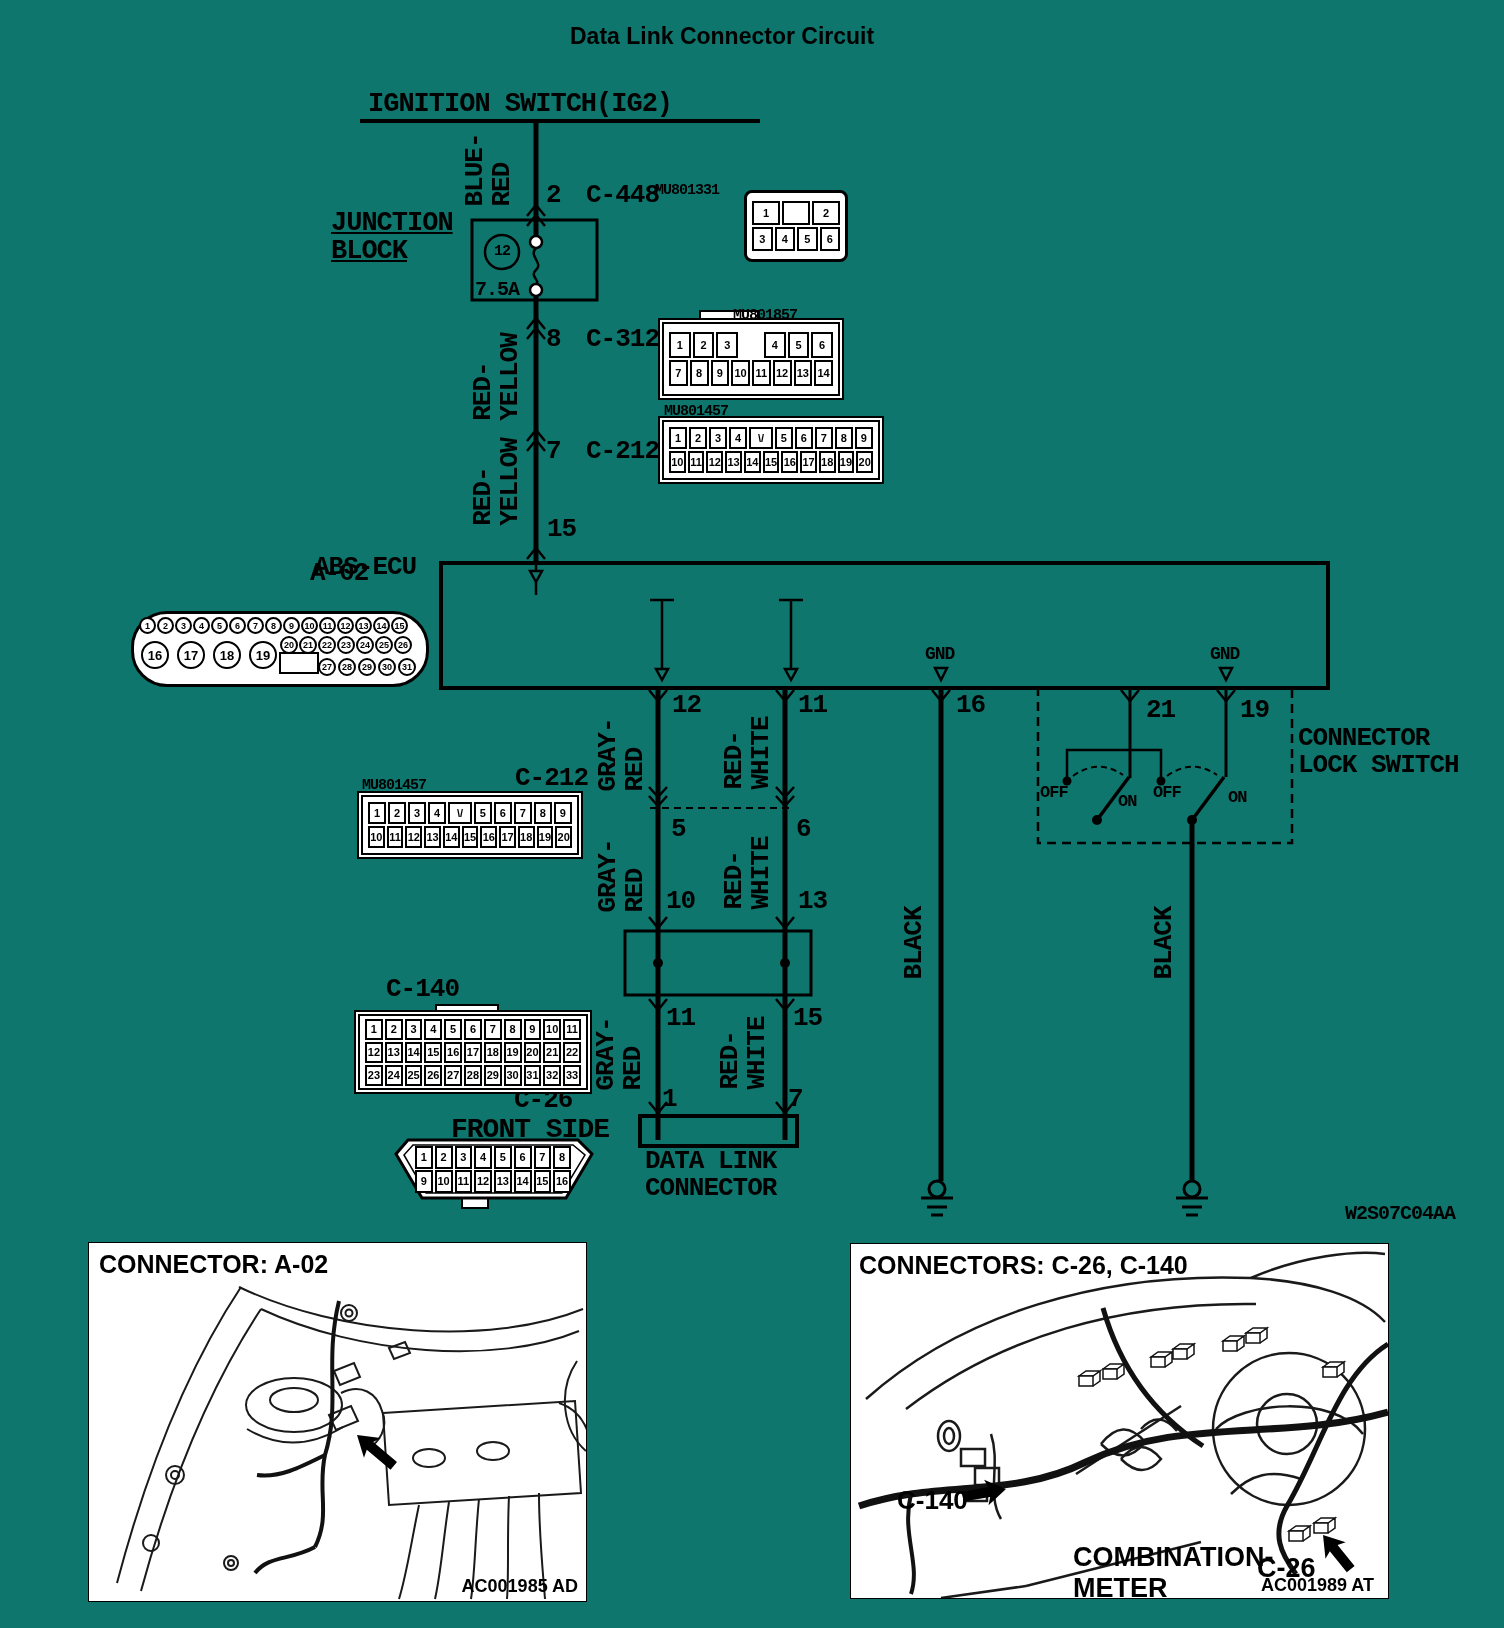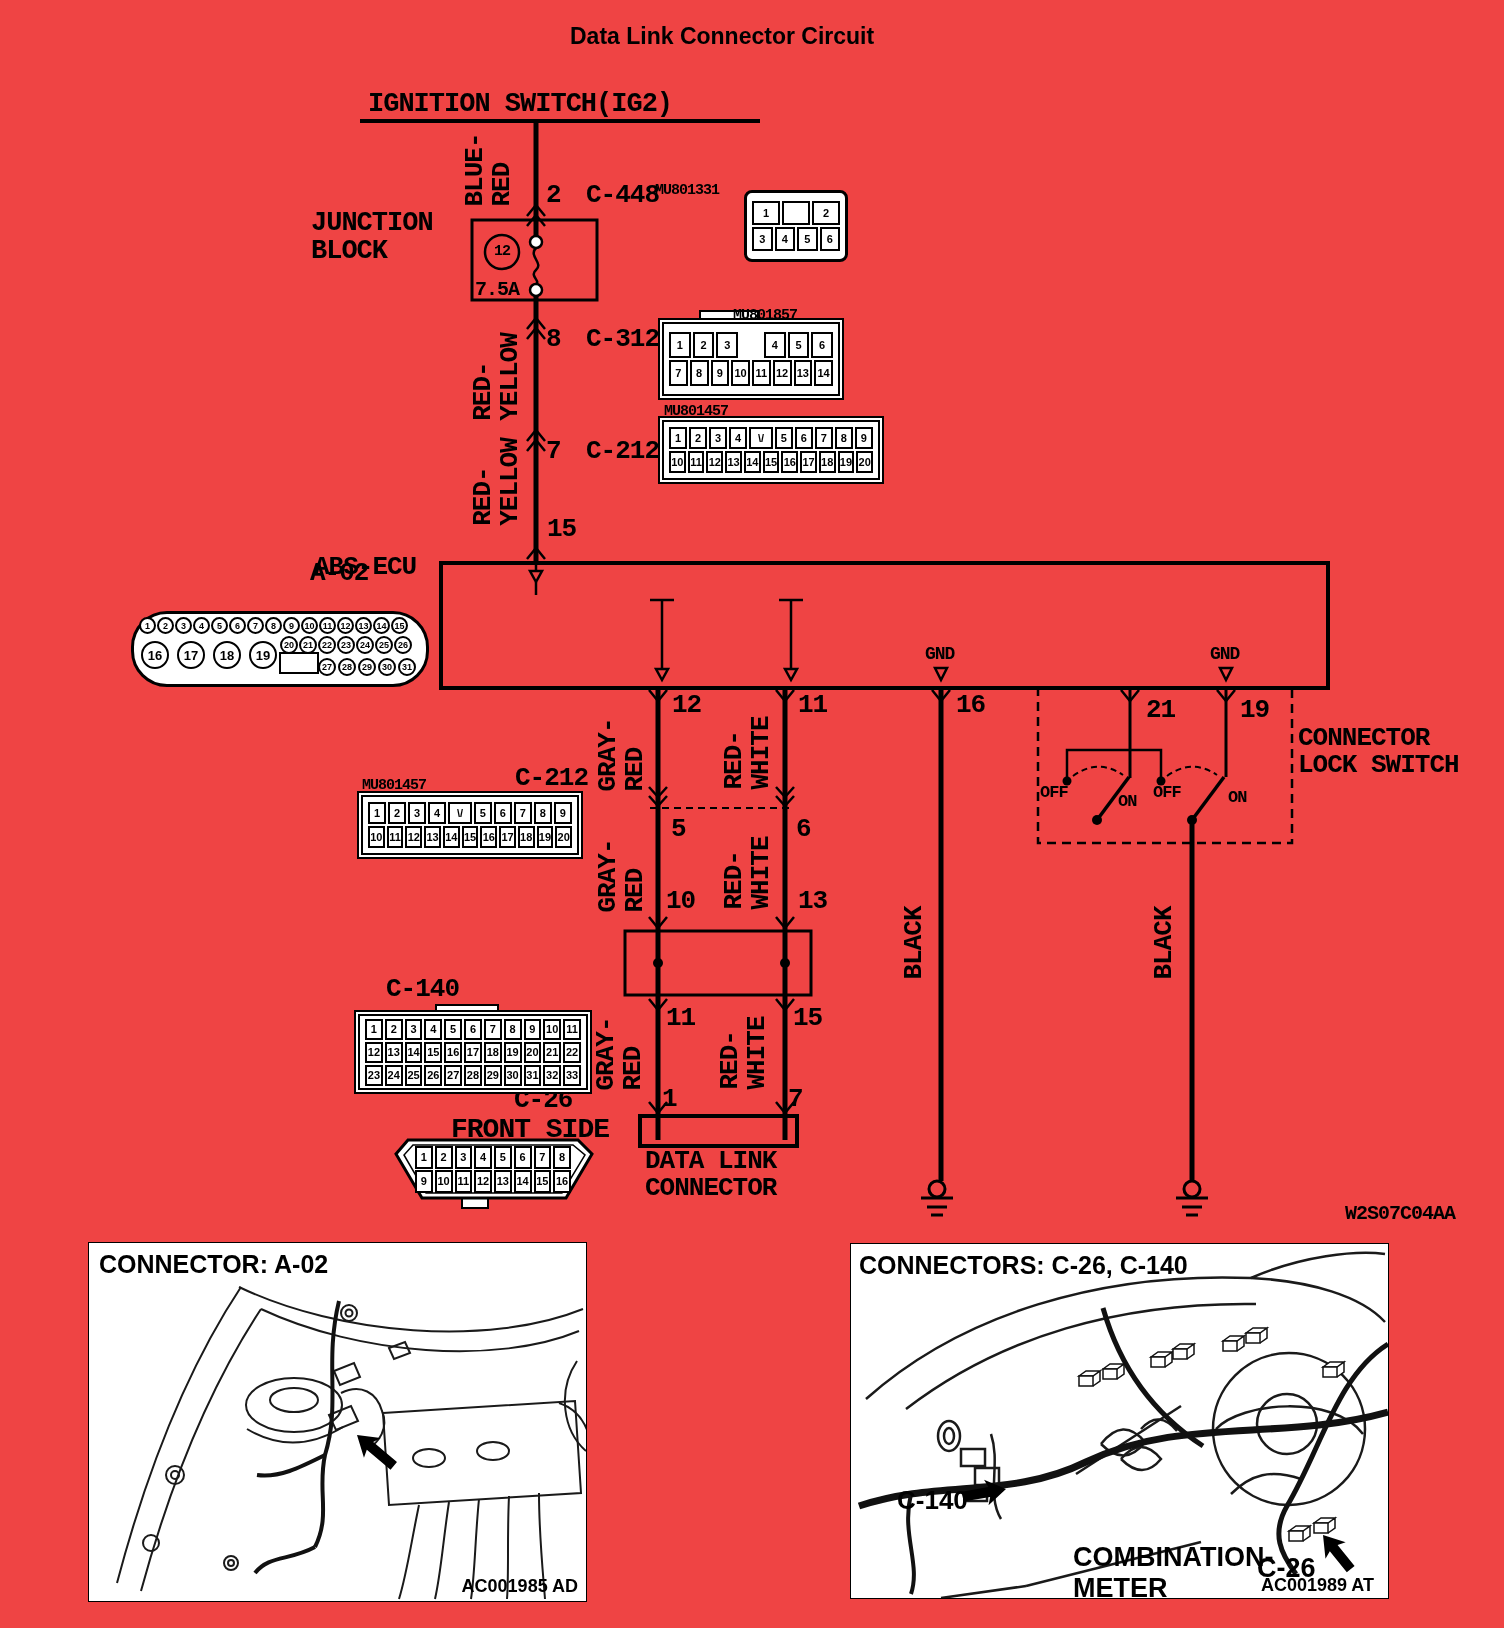--- a/index.html
+++ b/index.html
@@ -1,16 +1,16 @@
 <!DOCTYPE html>
 <html><head>
 <meta charset="utf-8">
 <style>
   html,body{margin:0;padding:0;background:#fff;}
-  .page{position:relative;width:1504px;height:1628px;background:#ef4444;overflow:hidden;
+  .page{position:relative;width:1504px;height:1628px;background:#0f766e;overflow:hidden;
         font-family:"Liberation Mono",monospace;color:#000;}
   svg{position:absolute;left:0;top:0;}
   .t{position:absolute;font:bold 26px "Liberation Mono",monospace;white-space:pre;
      line-height:1.05;color:#000;letter-spacing:-1px;}
   .sans{font-family:"Liberation Sans",sans-serif;letter-spacing:0;}.s15{font-size:15px;}.s17{font-size:17px;}.s18{font-size:18px;}
   .s20{font-size:20px;}.s23{font-size:23px;}.s24{font-size:28px;}
   .s25{font-size:25px;}.s26{font-size:26px;}.s27{font-size:27px;}
   .rot{transform:translate(-50%,-50%) rotate(-90deg);transform-origin:center;}
   .ctr{transform:translate(-50%,-50%);}
   
@@ -144,21 +144,21 @@
   <div class="t sans s23" style="left:570px;top:24px;">Data Link Connector Circuit</div>
 
   <div class="t" style="left:368px;top:90px;font-size:27px;">IGNITION SWITCH(IG2)</div>
 
   <div class="t rot" style="left:489px;top:170px;">BLUE-
 RED</div>
   <div class="t" style="left:546px;top:182px;">2</div>
   <div class="t" style="left:586px;top:182px;">C-448</div>
   <div class="t s15" style="left:655px;top:183px;">MU801331</div>
 
-  <div class="t" style="left:311px;top:209px;font-size:27px;">JUNCTION
+  <div class="t" style="left:331px;top:209px;font-size:27px;text-decoration:underline;">JUNCTION
 BLOCK</div>
   <div class="t s15 ctr" style="left:502px;top:252px;">12</div>
   <div class="t s20" style="left:475px;top:279px;">7.5A</div>
 
   <div class="t" style="left:546px;top:326px;">8</div>
   <div class="t" style="left:586px;top:326px;">C-312</div>
   <div class="t s15" style="left:733px;top:308px;">MU801857</div>
   <div class="t rot" style="left:497px;top:377px;">RED-
 YELLOW</div>
 

